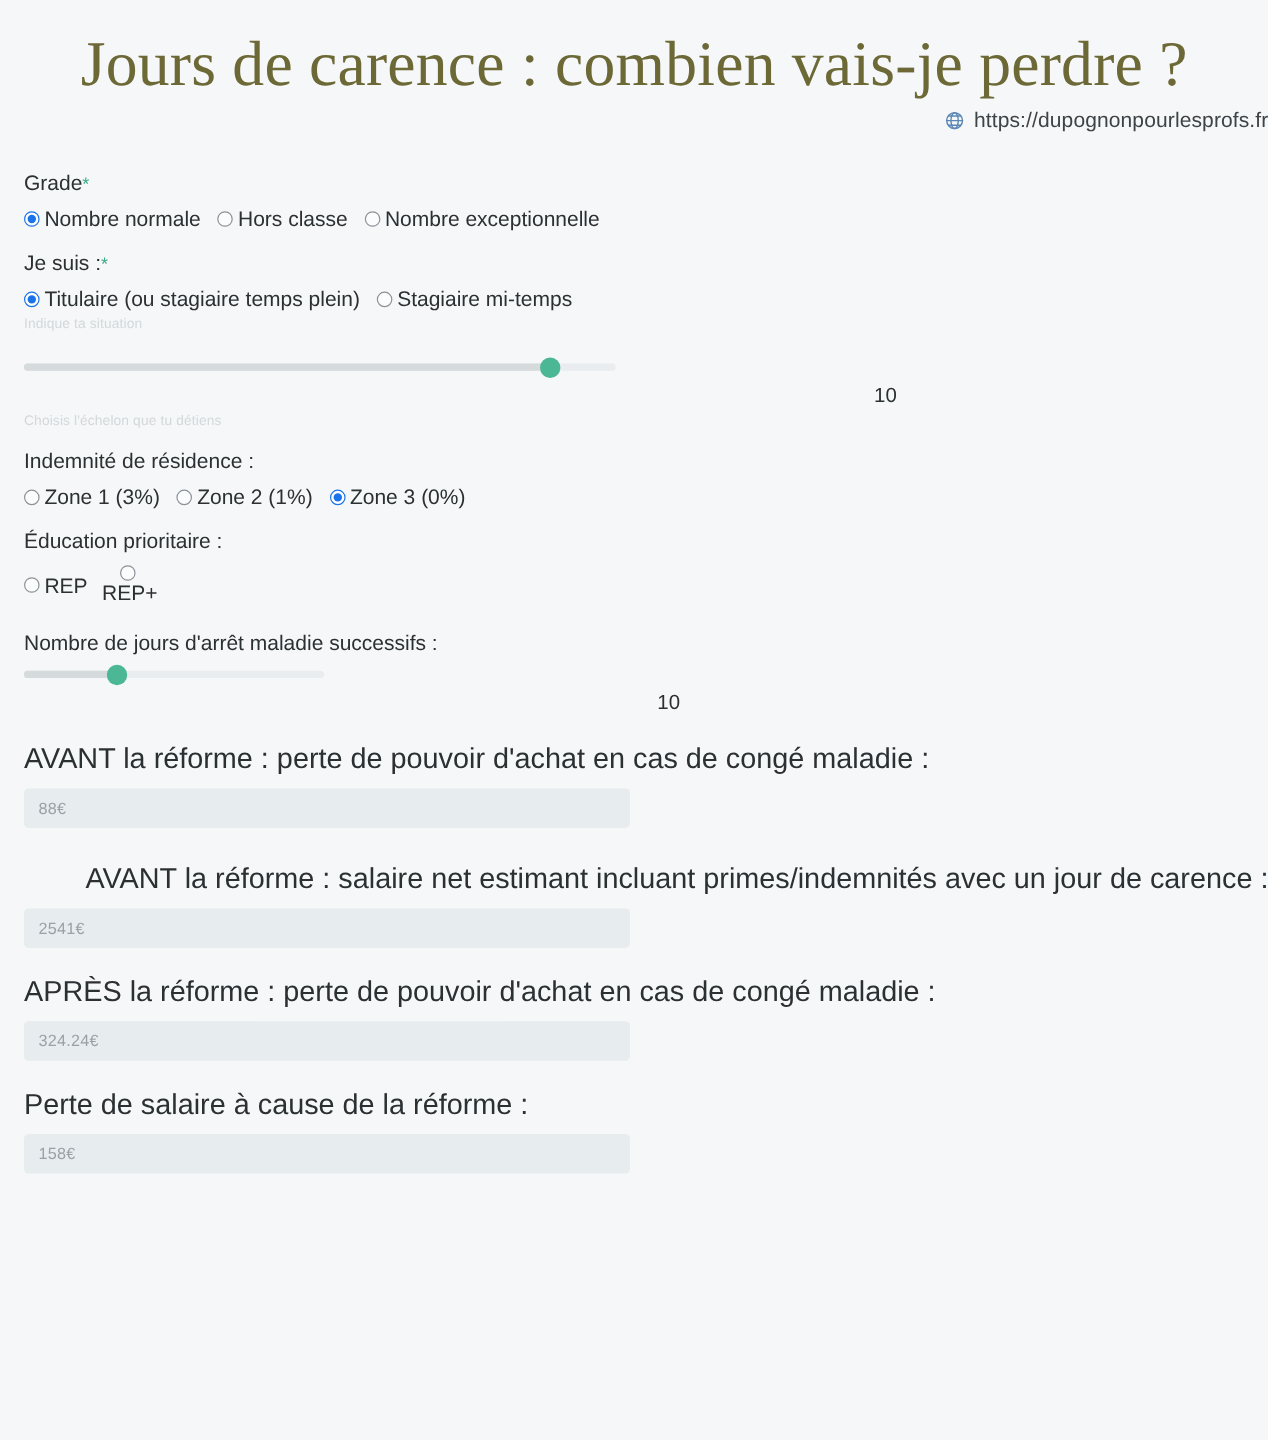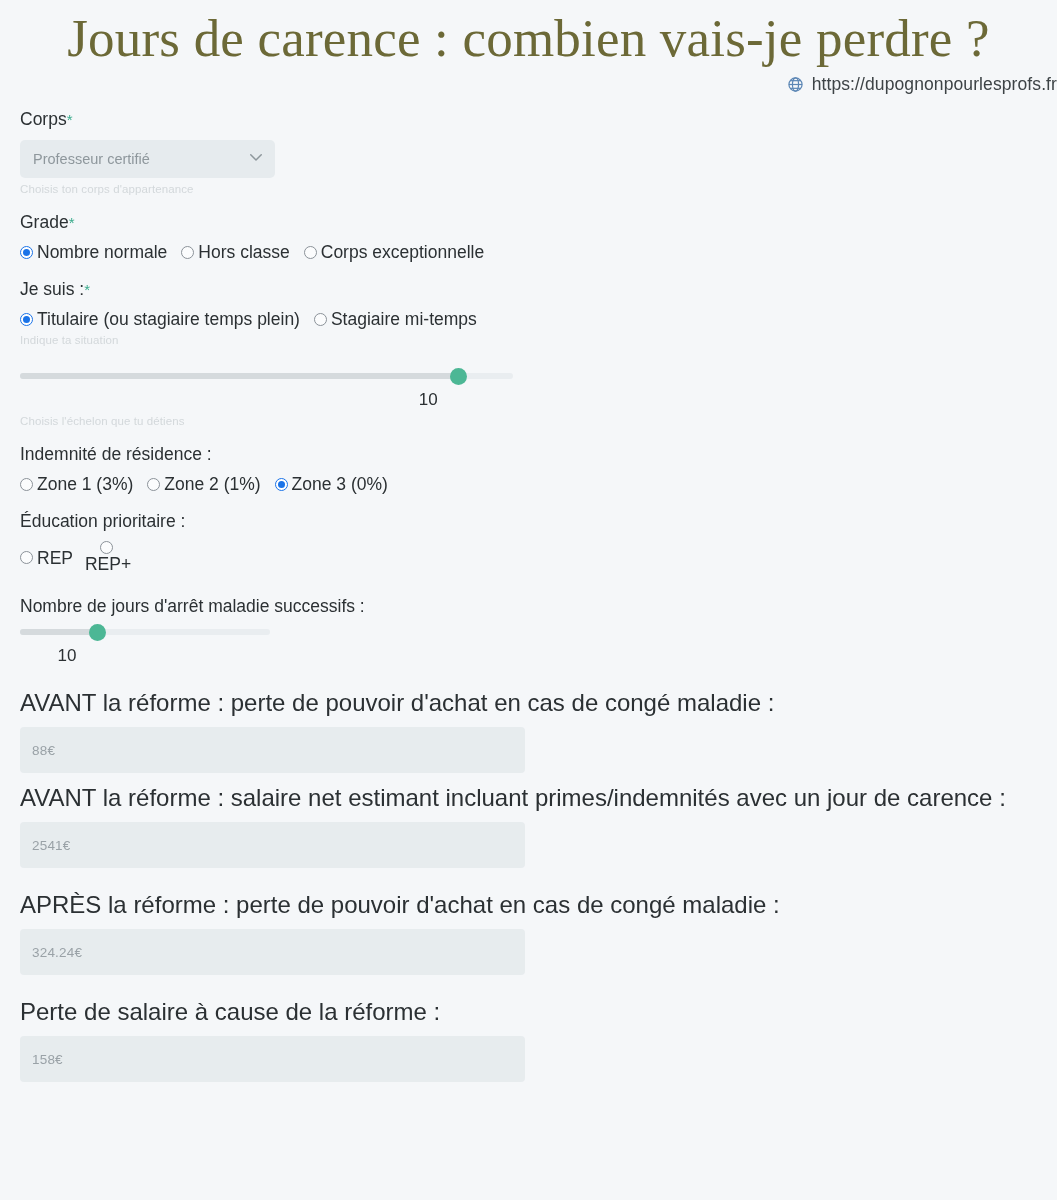--- a/index.html
+++ b/index.html
@@ -18,21 +18,21 @@
   }
 
   .page {
     width: 1057px;
     height: 1200px;
     position: relative;
   }
 
   
   .header {
-    padding-top: 9px;
+    padding-top: 25px;
     text-align: center;
   }
   .app-title {
     font-family: "Liberation Serif", "DejaVu Serif", serif;
     font-weight: 400;
     font-size: 53px;
     line-height: 1.12;
     color: #6c6937;
     letter-spacing: 0.2px;
     margin: 0;
@@ -175,32 +175,33 @@
     width: 17px; height: 17px;
     margin-top: -8.5px;
     margin-left: -8.5px;
     border-radius: 50%;
     background: #4cb795;
   }
   .slider-value {
     font-size: 17px;
     color: #2b3033;
     margin-top: 6px;
+    text-align: center;
   }
 
   
   .out-label {
     font-size: 24px;
     color: #2b3033;
     line-height: 1.25;
   }
   .out-box {
     margin-top: 9px;
     width: 505px;
-    height: 46px;
+    height: 33px;
     background: #e7ecee;
     border-radius: 4px;
     display: flex;
     align-items: center;
     padding-left: 12px;
   }
   .out-value {
     font-size: 13.5px;
     color: #9aa2a7;
     letter-spacing: 0.2px;
@@ -227,49 +228,37 @@
           <line x1="4.3" y1="6.6" x2="19.7" y2="6.6"></line>
           <line x1="4.3" y1="17.4" x2="19.7" y2="17.4"></line>
         </svg>
       </span>
       <span class="site-url">https://dupognonpourlesprofs.fr</span>
     </div>
   </div>
 
   <div class="form">
 
-    <div class="field">
-      <div class="label"><span>Corps</span><span class="req">*</span></div>
-      <div class="select-wrap">
-        <span class="select-value">Professeur certifié</span>
-        <span>
-          <svg class="chev" viewBox="0 0 24 24" fill="none" stroke="#8e979c" stroke-width="2" stroke-linecap="round" stroke-linejoin="round">
-            <polyline points="5 9 12 16 19 9"></polyline>
-          </svg>
-        </span>
-      </div>
-      <div class="helper">Choisis ton corps d'appartenance</div>
-    </div>
 
     <div class="gap-md"></div>
 
     <div class="field">
       <div class="label"><span>Grade</span><span class="req">*</span></div>
       <div class="radio-row">
         <label class="radio-item">
           <span class="radio-dot on"></span>
           <span class="radio-label">Nombre normale</span>
         </label>
         <label class="radio-item">
           <span class="radio-dot"></span>
           <span class="radio-label">Hors classe</span>
         </label>
         <label class="radio-item">
           <span class="radio-dot"></span>
-          <span class="radio-label">Corps exceptionnelle</span>
+          <span class="radio-label">Nombre exceptionnelle</span>
         </label>
       </div>
     </div>
 
     <div class="gap-md"></div>
 
     <div class="field">
       <div class="label"><span>Je suis :</span><span class="req">*</span></div>
       <div class="radio-row">
         <label class="radio-item">
@@ -352,21 +341,21 @@
 
     <div class="gap-lg"></div>
 
     <div id="results">
         <div class="field">
           <div class="out-label">AVANT la réforme : perte de pouvoir d'achat en cas de congé maladie :</div>
           <div class="out-box">
             <span class="out-value">88€</span>
           </div>
         </div>
-        <div class="field" style="margin-top: 10px;">
+        <div class="field" style="margin-top: 28px; text-align: right;">
           <div class="out-label">AVANT la réforme : salaire net estimant incluant primes/indemnités avec un jour de carence :</div>
           <div class="out-box">
             <span class="out-value">2541€</span>
           </div>
         </div>
         <div class="field" style="margin-top: 22px;">
           <div class="out-label">APRÈS la réforme : perte de pouvoir d'achat en cas de congé maladie :</div>
           <div class="out-box">
             <span class="out-value">324.24€</span>
           </div>

